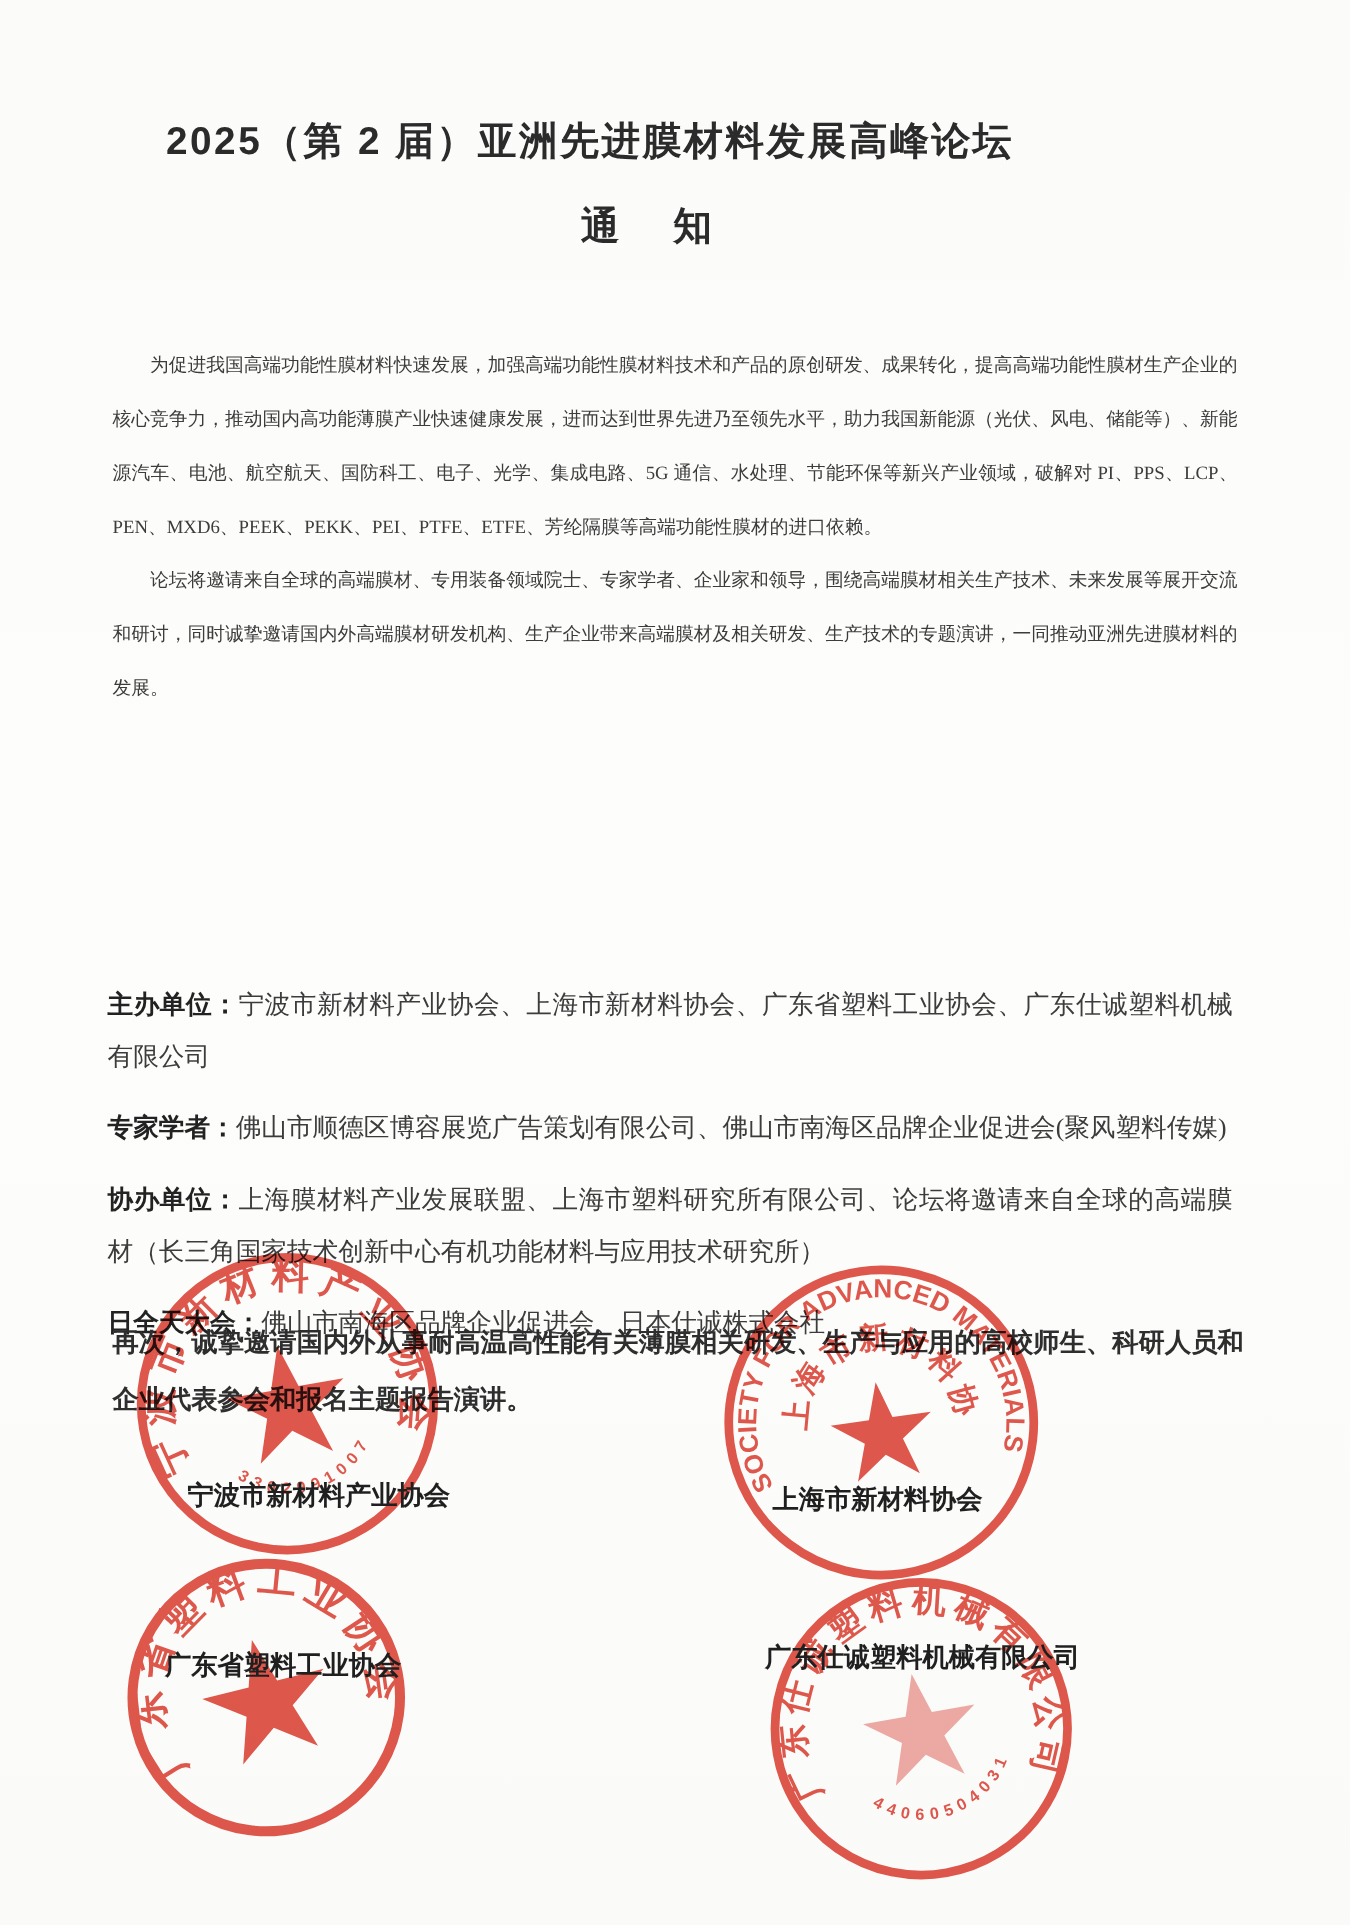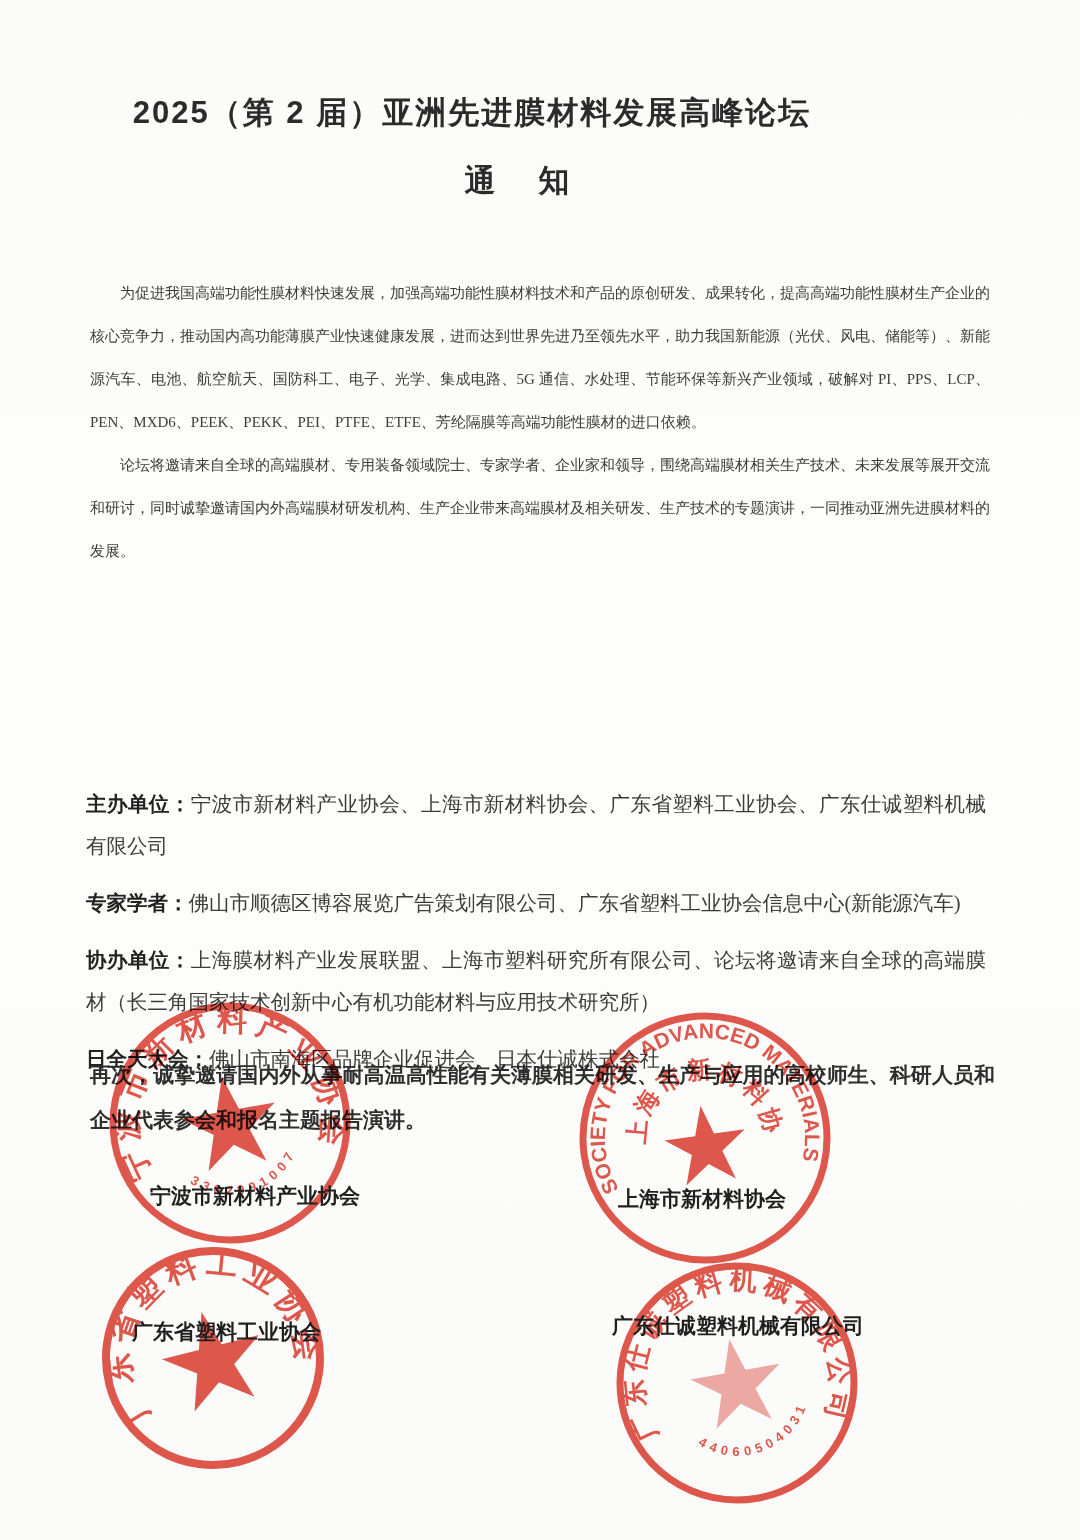--- a/index.html
+++ b/index.html
@@ -71,21 +71,21 @@
   <div class="title1">2025（第 2 届）亚洲先进膜材料发展高峰论坛</div>
   <div class="title2">通　知</div>
 
   <div class="bodycol">
     <p>为促进我国高端功能性膜材料快速发展，加强高端功能性膜材料技术和产品的原创研发、成果转化，提高高端功能性膜材生产企业的核心竞争力，推动国内高功能薄膜产业快速健康发展，进而达到世界先进乃至领先水平，助力我国新能源（光伏、风电、储能等）、新能源汽车、电池、航空航天、国防科工、电子、光学、集成电路、5G 通信、水处理、节能环保等新兴产业领域，破解对 PI、PPS、LCP、PEN、MXD6、PEEK、PEKK、PEI、PTFE、ETFE、芳纶隔膜等高端功能性膜材的进口依赖。</p>
     <p>论坛将邀请来自全球的高端膜材、专用装备领域院士、专家学者、企业家和领导，围绕高端膜材相关生产技术、未来发展等展开交流和研讨，同时诚挚邀请国内外高端膜材研发机构、生产企业带来高端膜材及相关研发、生产技术的专题演讲，一同推动亚洲先进膜材料的发展。</p>
   </div>
 
   <div class="units">
     <p class="unit"><b>主办单位：</b><span>宁波市新材料产业协会、上海市新材料协会、广东省塑料工业协会、广东仕诚塑料机械有限公司</span></p>
-    <p class="unit"><b>专家学者：</b><span>佛山市顺德区博容展览广告策划有限公司、广东省塑料工业协会信息中心(新能源汽车)</span></p>
+    <p class="unit"><b>专家学者：</b><span>佛山市顺德区博容展览广告策划有限公司、佛山市南海区品牌企业促进会(聚风塑料传媒)</span></p>
     <p class="unit"><b>协办单位：</b><span>上海膜材料产业发展联盟、上海市塑料研究所有限公司、论坛将邀请来自全球的高端膜材（长三角国家技术创新中心有机功能材料与应用技术研究所）</span></p>
     <p class="unit"><b>日全天大会：</b><span>佛山市南海区品牌企业促进会、日本仕诚株式会社</span></p>
   </div>
 
   <div class="closing">再次，诚挚邀请国内外从事耐高温高性能有关薄膜相关研发、生产与应用的高校师生、科研人员和企业代表参会和报名主题报告演讲。</div>
 
   <div class="stamp" id="stamp-ningbo">
     <svg width="250" height="250" viewBox="0 0 250 250">
       <defs>
         <path id="s1top" d="M 40.7 164.3 A 93 93 0 1 1 209.3 164.3"></path>

